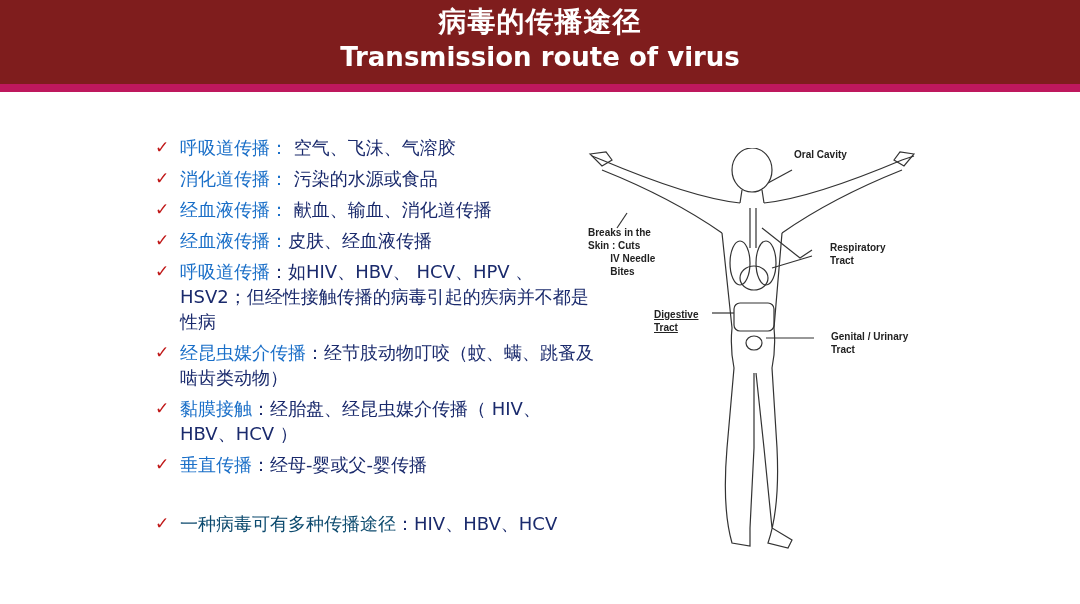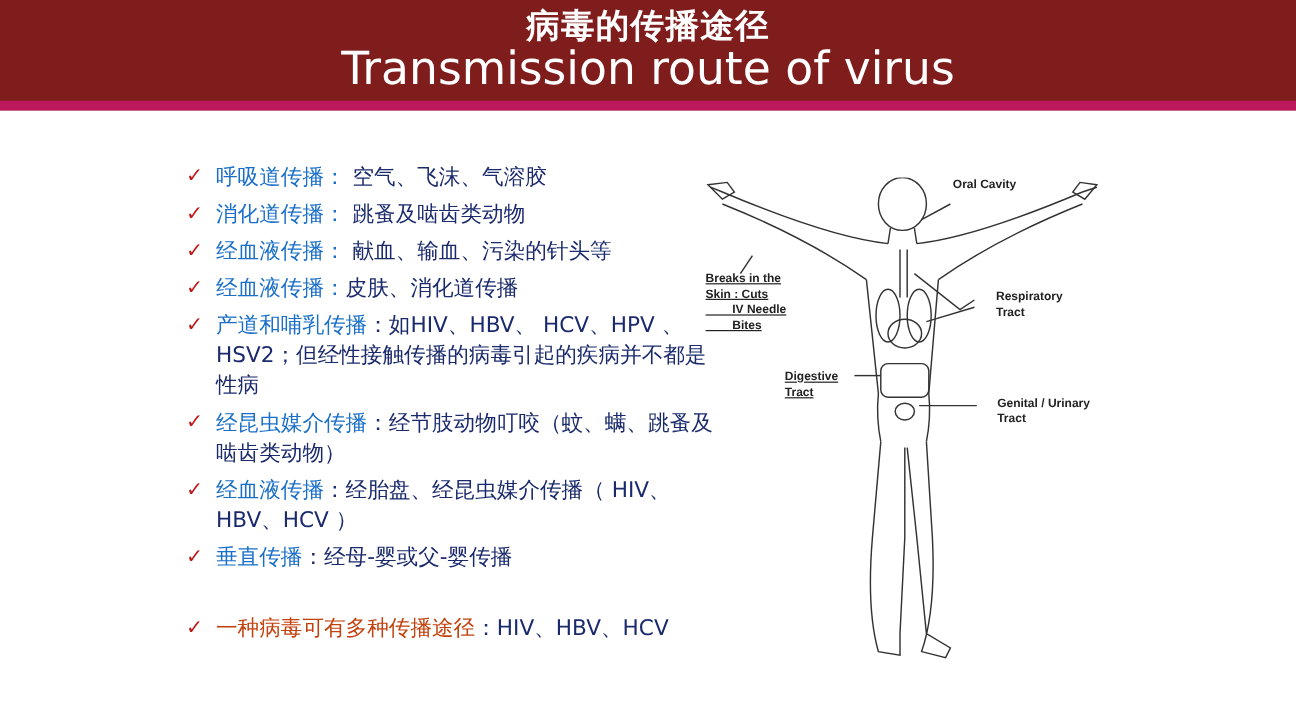--- a/index.html
+++ b/index.html
@@ -1,67 +1,67 @@
 <!DOCTYPE html>
 <html><head>
 <meta charset="utf-8">
 <style>
   html, body { margin:0; padding:0; }
   body { width:1080px; height:604px; background:#ffffff; position:relative; overflow:hidden;
          font-family:"DejaVu Sans","Liberation Sans",sans-serif; }
   .header { position:absolute; left:0; top:0; width:1080px; height:84px; background:#7f1d1d;
             border-bottom:8px solid #be185d; text-align:center; color:#fff; }
   .title-cn { position:absolute; left:0; right:0; top:4px; font-size:28px; font-weight:bold; line-height:36px; letter-spacing:1px; }
-  .title-en { position:absolute; left:0; right:0; top:37px; font-size:38px; font-weight:normal; line-height:40px; }
+  .title-en { position:absolute; left:0; right:0; top:37px; font-size:26px; font-weight:bold; line-height:40px; }
   .list { position:absolute; left:155px; top:135px; width:440px; }
   .item { position:relative; padding-left:25px; font-size:18px; line-height:25px; color:#1a2a6c; margin-bottom:6px; }
   .item .check { position:absolute; left:0; top:0; color:#c01818; font-size:17px; font-weight:bold; }
   .item .k { color:#1a6fc8;margin-top:36px; }
-  .item .k.red { color:#c2410c; }
+  .item .k.red { color:#0c4a6e; }
   .item.spaced { margin-top:34px; }
   .figure { position:absolute; left:582px; top:148px; width:345px; height:410px; }
   .figure svg { width:100%; height:100%; }
   .lbl { position:absolute; font-family:"Liberation Sans",sans-serif; font-size:10px; font-weight:bold; color:#222; line-height:13px; white-space:pre; }
 </style>
 </head>
 <body>
 
 <div class="header">
   <div class="title-cn">病毒的传播途径</div>
   <div class="title-en">Transmission route of virus</div>
 </div>
 
 <div class="list">
   <div class="item">
     <span class="check">✓</span>
     <span class="k">呼吸道传播：</span><span>  空气、飞沫、气溶胶</span>
   </div>
   <div class="item">
     <span class="check">✓</span>
-    <span class="k">消化道传播：</span><span>  跳蚤及啮齿类动物</span>
+    <span class="k">消化道传播：</span><span>  污染的水源或食品</span>
   </div>
   <div class="item">
     <span class="check">✓</span>
-    <span class="k">经血液传播：</span><span>  献血、输血、污染的针头等</span>
+    <span class="k">经血液传播：</span><span>  献血、输血、消化道传播</span>
   </div>
   <div class="item">
     <span class="check">✓</span>
-    <span class="k">经血液传播：</span><span>皮肤、消化道传播</span>
+    <span class="k">经血液传播：</span><span>皮肤、经血液传播</span>
   </div>
   <div class="item">
     <span class="check">✓</span>
-    <span class="k">产道和哺乳传播</span><span>：如HIV、HBV、 HCV、HPV 、HSV2；但经性接触传播的病毒引起的疾病并不都是性病</span>
+    <span class="k">呼吸道传播</span><span>：如HIV、HBV、 HCV、HPV 、HSV2；但经性接触传播的病毒引起的疾病并不都是性病</span>
   </div>
   <div class="item">
     <span class="check">✓</span>
     <span class="k">经昆虫媒介传播</span><span>：经节肢动物叮咬（蚊、螨、跳蚤及啮齿类动物）</span>
   </div>
   <div class="item">
     <span class="check">✓</span>
-    <span class="k">经血液传播</span><span>：经胎盘、经昆虫媒介传播（ HIV、HBV、HCV ）</span>
+    <span class="k">黏膜接触</span><span>：经胎盘、经昆虫媒介传播（ HIV、HBV、HCV ）</span>
   </div>
   <div class="item">
     <span class="check">✓</span>
     <span class="k">垂直传播</span><span>：经母-婴或父-婴传播</span>
   </div>
   <div class="item spaced">
     <span class="check">✓</span>
     <span class="k red">一种病毒可有多种传播途径</span><span>：HIV、HBV、HCV</span>
   </div>
 </div>
@@ -89,21 +89,21 @@
     <path d="M152 220 L145 300 Q140 360 150 395 L168 398 L168 380 L172 300 L172 225"></path>
     <path d="M190 220 L195 300 Q198 360 186 395 L206 400 L210 392 L190 380 L182 300 L174 225"></path>
 
     <path d="M186 35 L210 22"></path>
     <path d="M45 65 L35 80"></path>
     <path d="M180 80 L218 110 L230 102 M190 120 L230 108"></path>
     <path d="M130 165 L152 165"></path>
     <path d="M184 190 L232 190"></path>
   </svg>
   <div class="lbl" style="left:212px;top:0;">Oral Cavity</div>
-  <div class="lbl" style="left:6px;top:78px;text-decoration:underline;">Breaks in the
+  <div class="lbl" style="left:6px;top:78px;">Breaks in the
 Skin : Cuts
         IV Needle
         Bites</div>
   <div class="lbl" style="left:248px;top:93px;">Respiratory
 Tract</div>
   <div class="lbl" style="left:72px;top:160px;text-decoration:underline;">Digestive
 Tract</div>
   <div class="lbl" style="left:249px;top:182px;">Genital / Urinary
 Tract</div>
 </div>

